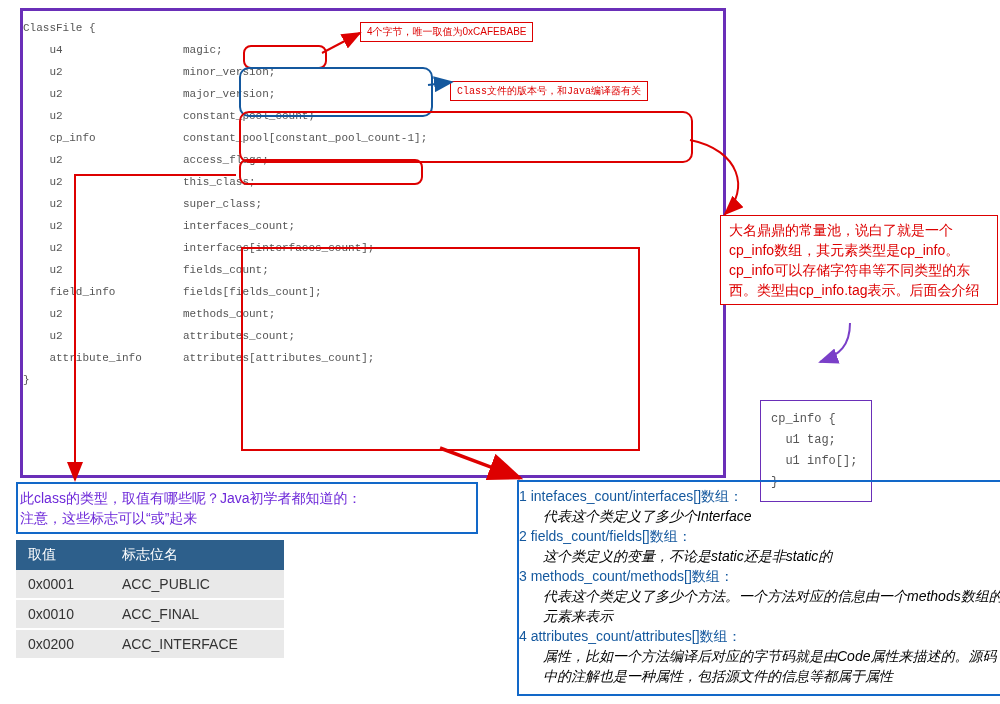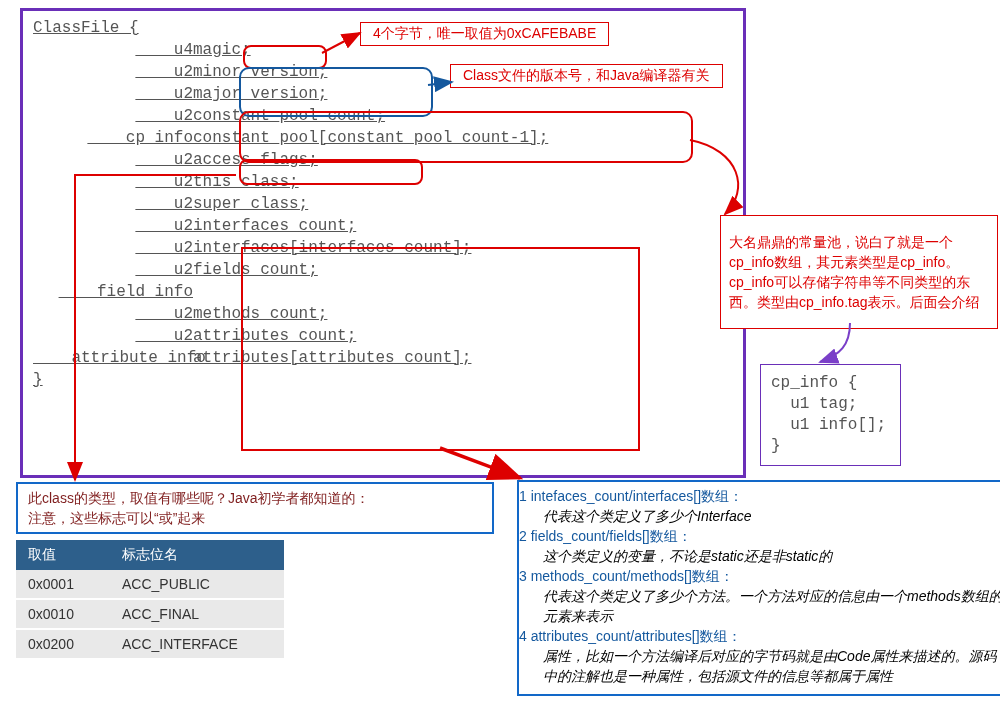--- a/index.html
+++ b/index.html
@@ -13,28 +13,27 @@
     height: 704px;
     overflow: hidden;
   }
   .codebox {
     position: absolute;
     left: 20px;
     top: 8px;
     width: 700px;
     height: 452px;
     border: 3px solid #6a2fb8;
-    padding: 6px 10px;
+    padding: 6px 0;
     font-family: Consolas, "Courier New", monospace;
-    font-size: 16px;
+    font-size: 11px;
     color: #555;
     line-height: 22px;
-    text-decoration: underline;
-  }
-  .cf-row { display: flex; text-align: right; }
+  }
+  .cf-row { display: flex; }
   .cf-type { width: 160px; display: inline-block; white-space: pre; }
   .cf-name { white-space: pre; }
   .redbox1 {
     position: absolute;
     left: 220px; top: 34px;
     width: 80px; height: 20px;
     border: 2px solid #d00;
     border-radius: 8px;
   }
   .bluebox1 {
@@ -61,50 +60,51 @@
   .redbox4 {
     position: absolute;
     left: 218px; top: 236px;
     width: 395px; height: 200px;
     border: 2px solid #d00;
   }
   .callout {
     position: absolute;
     border: 1.5px solid #d00;
     background: #fff;
-    padding: 2px 12px;
+    padding: 2px 6px;
     color: #d00;
-    font-size: 14px;
+    font-size: 10px;
   }
   .callout2 {
     position: absolute;
     border: 1.5px solid #d00;
     background: #fff;
-    padding: 16px 8px;
+    padding: 4px 8px;
     color: #d00;
     font-size: 14px;
     line-height: 20px;
     width: 260px;
   }
   .cpinfo {
     position: absolute;
     border: 1.5px solid #6a2fb8;
     padding: 8px 14px 8px 10px;
     font-family: Consolas, "Courier New", monospace;
-    font-size: 16px;
+    font-size: 12px;
     color: #555;
     line-height: 21px;
+    margin-top: 36px;
   }
   .blue-note {
     position: absolute;
     left: 16px; top: 482px;
     width: 454px;
     border: 2px solid #1268c8;
-    padding: 4px 10px;
-    color: #7f1d1d;
+    padding: 4px 2px;
+    color: #6d28d9;
     font-size: 14px;
     line-height: 20px;
   }
   .atable {
     position: absolute;
     left: 16px; top: 540px;
     border-collapse: collapse;
     font-size: 14px;
   }
   .atable th {
@@ -184,20 +184,21 @@
       <div class="cf-row">
         <span class="cf-type">    u2</span>
         <span class="cf-name">interfaces[interfaces_count];</span>
       </div>
       <div class="cf-row">
         <span class="cf-type">    u2</span>
         <span class="cf-name">fields_count;</span>
       </div>
       <div class="cf-row">
         <span class="cf-type">    field_info</span>
+        <span class="cf-name">fields[fields_count];</span>
       </div>
       <div class="cf-row">
         <span class="cf-type">    u2</span>
         <span class="cf-name">methods_count;</span>
       </div>
       <div class="cf-row">
         <span class="cf-type">    u2</span>
         <span class="cf-name">attributes_count;</span>
       </div>
       <div class="cf-row">
@@ -208,21 +209,21 @@
   <div>}</div>
 
   <div class="redbox1"></div>
   <div class="bluebox1"></div>
   <div class="redbox2"></div>
   <div class="redbox3"></div>
   <div class="redbox4"></div>
 </div>
 
 <div class="callout" style="left:360px; top:22px;">4个字节，唯一取值为0xCAFEBABE</div>
-<div class="callout" style="left:450px; top:64px;">Class文件的版本号，和Java编译器有关</div>
+<div class="callout" style="left:450px; top:81px;font-family:Liberation Mono, monospace;">Class文件的版本号，和Java编译器有关</div>
 <div class="callout2" style="left:720px; top:215px;">大名鼎鼎的常量池，说白了就是一个cp_info数组，其元素类型是cp_info。cp_info可以存储字符串等不同类型的东西。类型由cp_info.tag表示。后面会介绍</div>
 
 <div class="cpinfo" style="left:760px; top:364px;">
   <div>cp_info {</div>
   <div style="white-space:pre">  u1 tag;</div>
   <div style="white-space:pre">  u1 info[];</div>
   <div>}</div>
 </div>
 
 <div class="blue-note">

